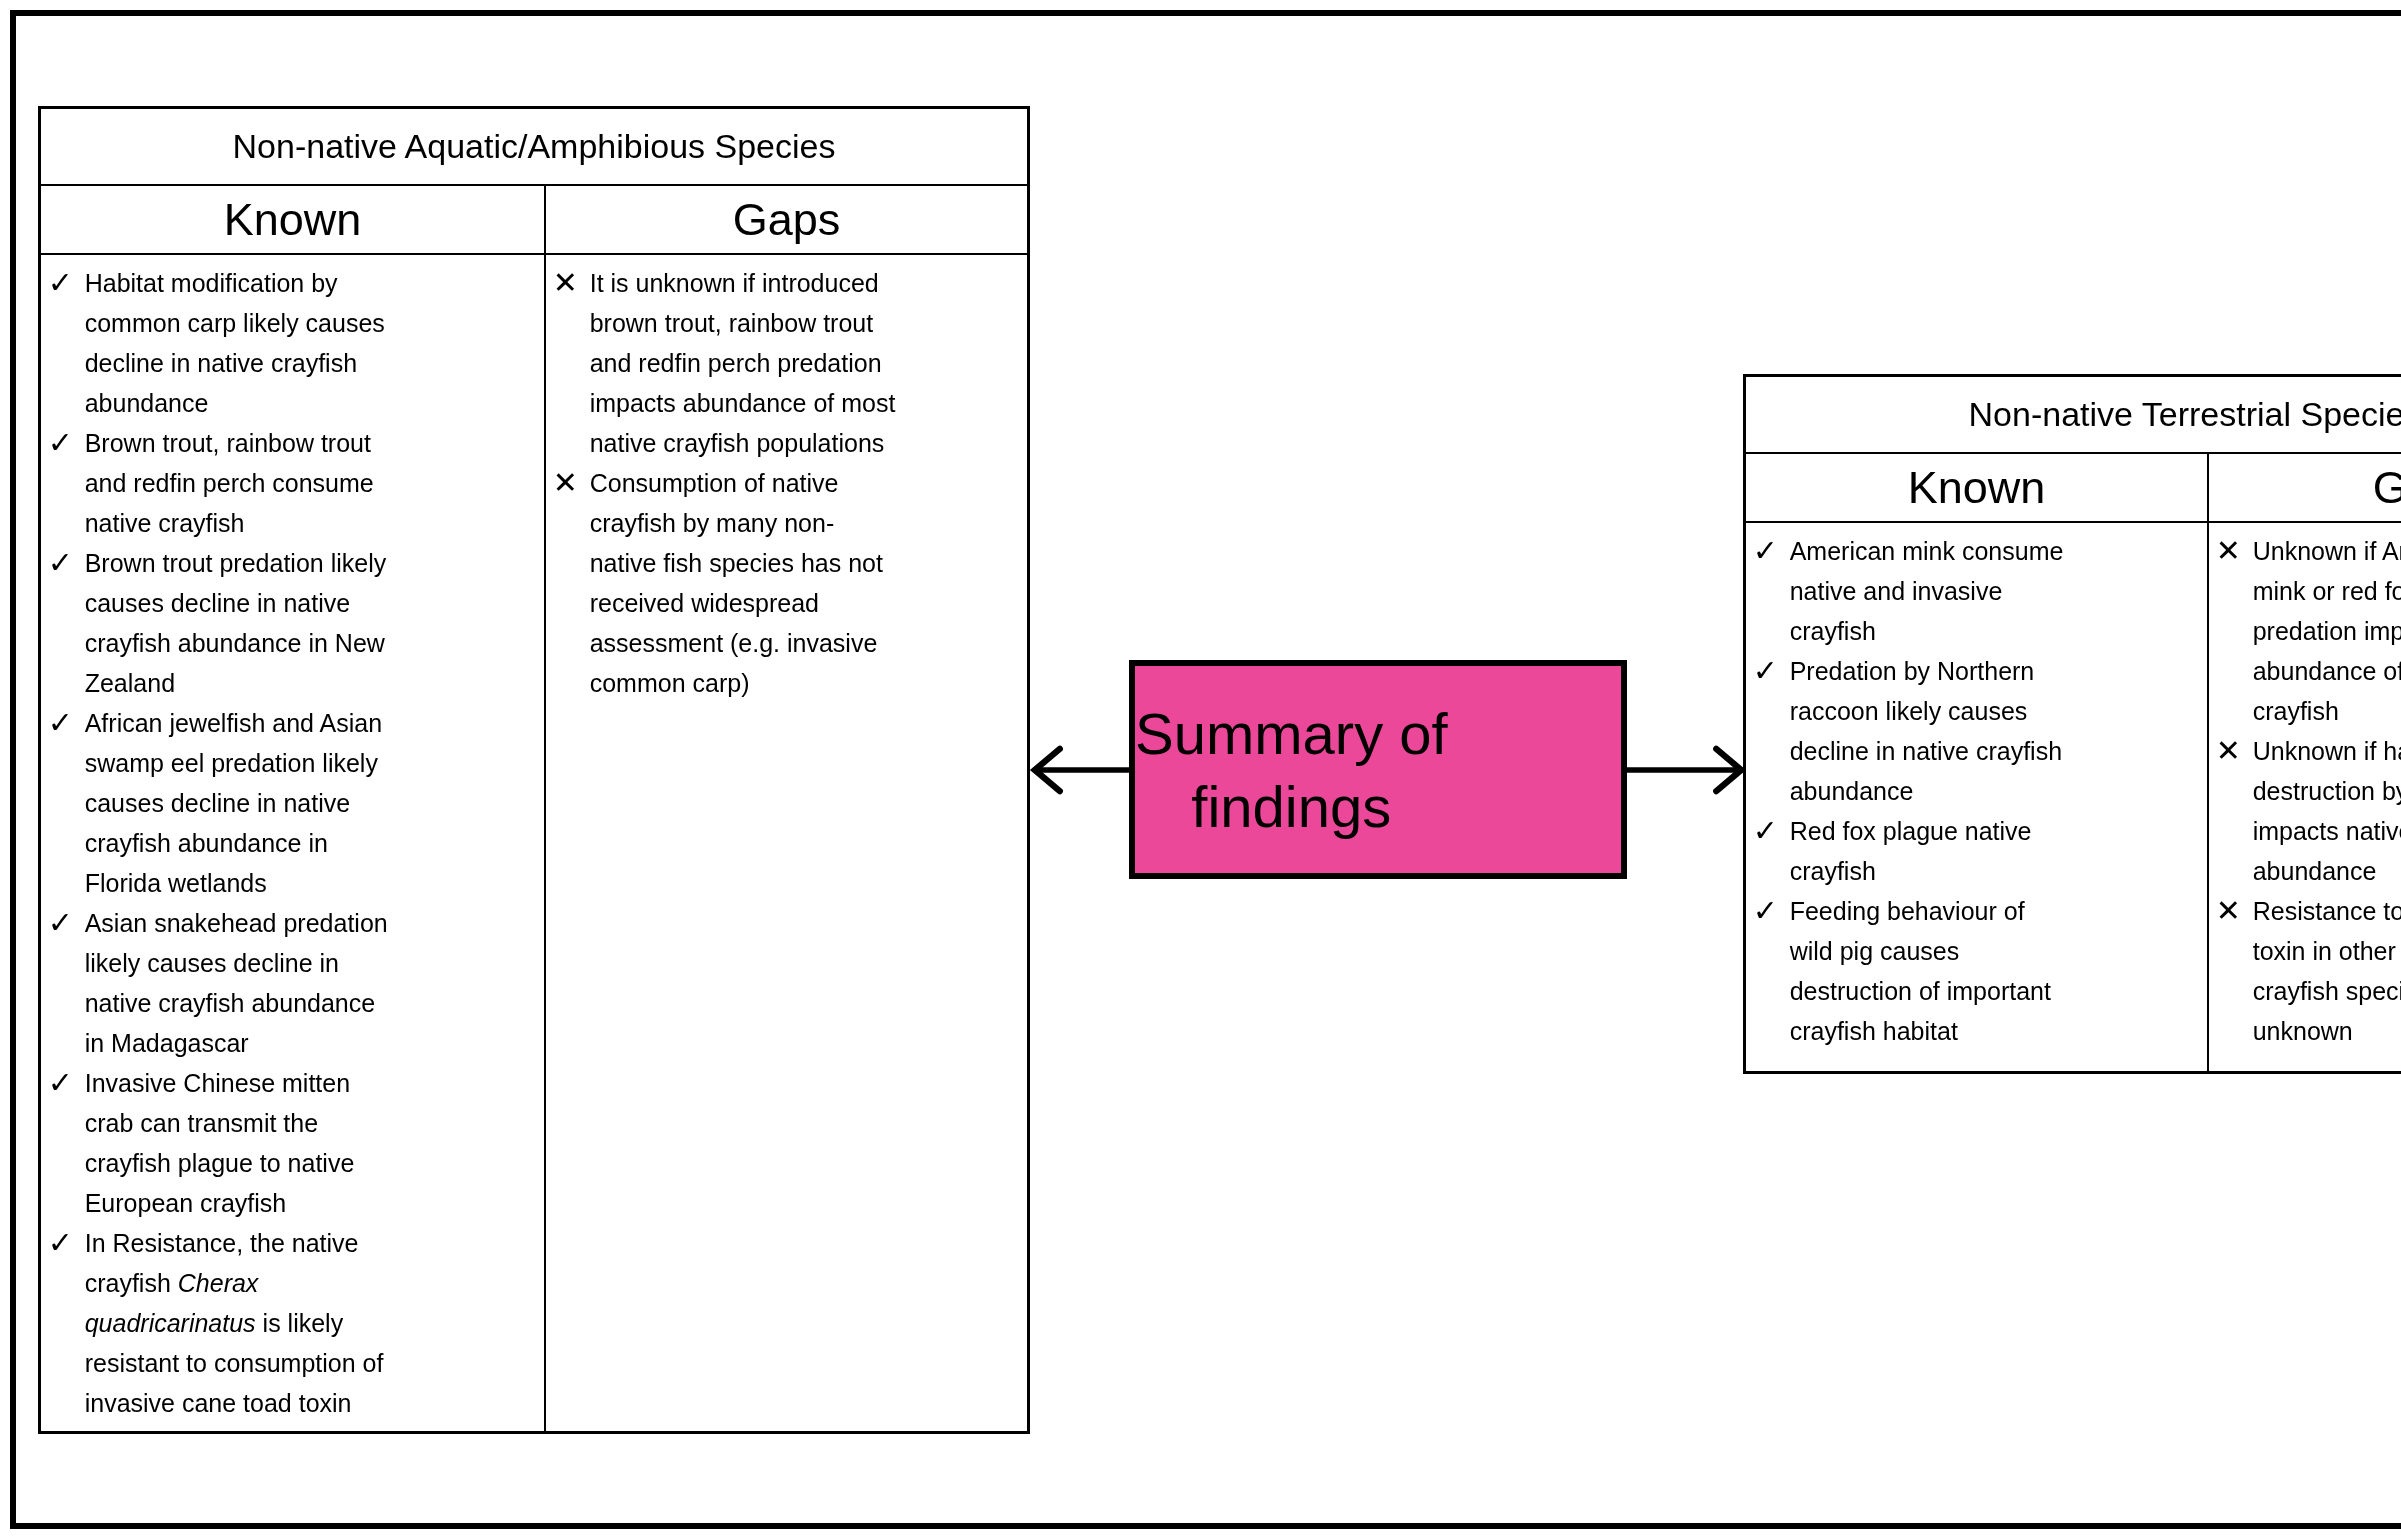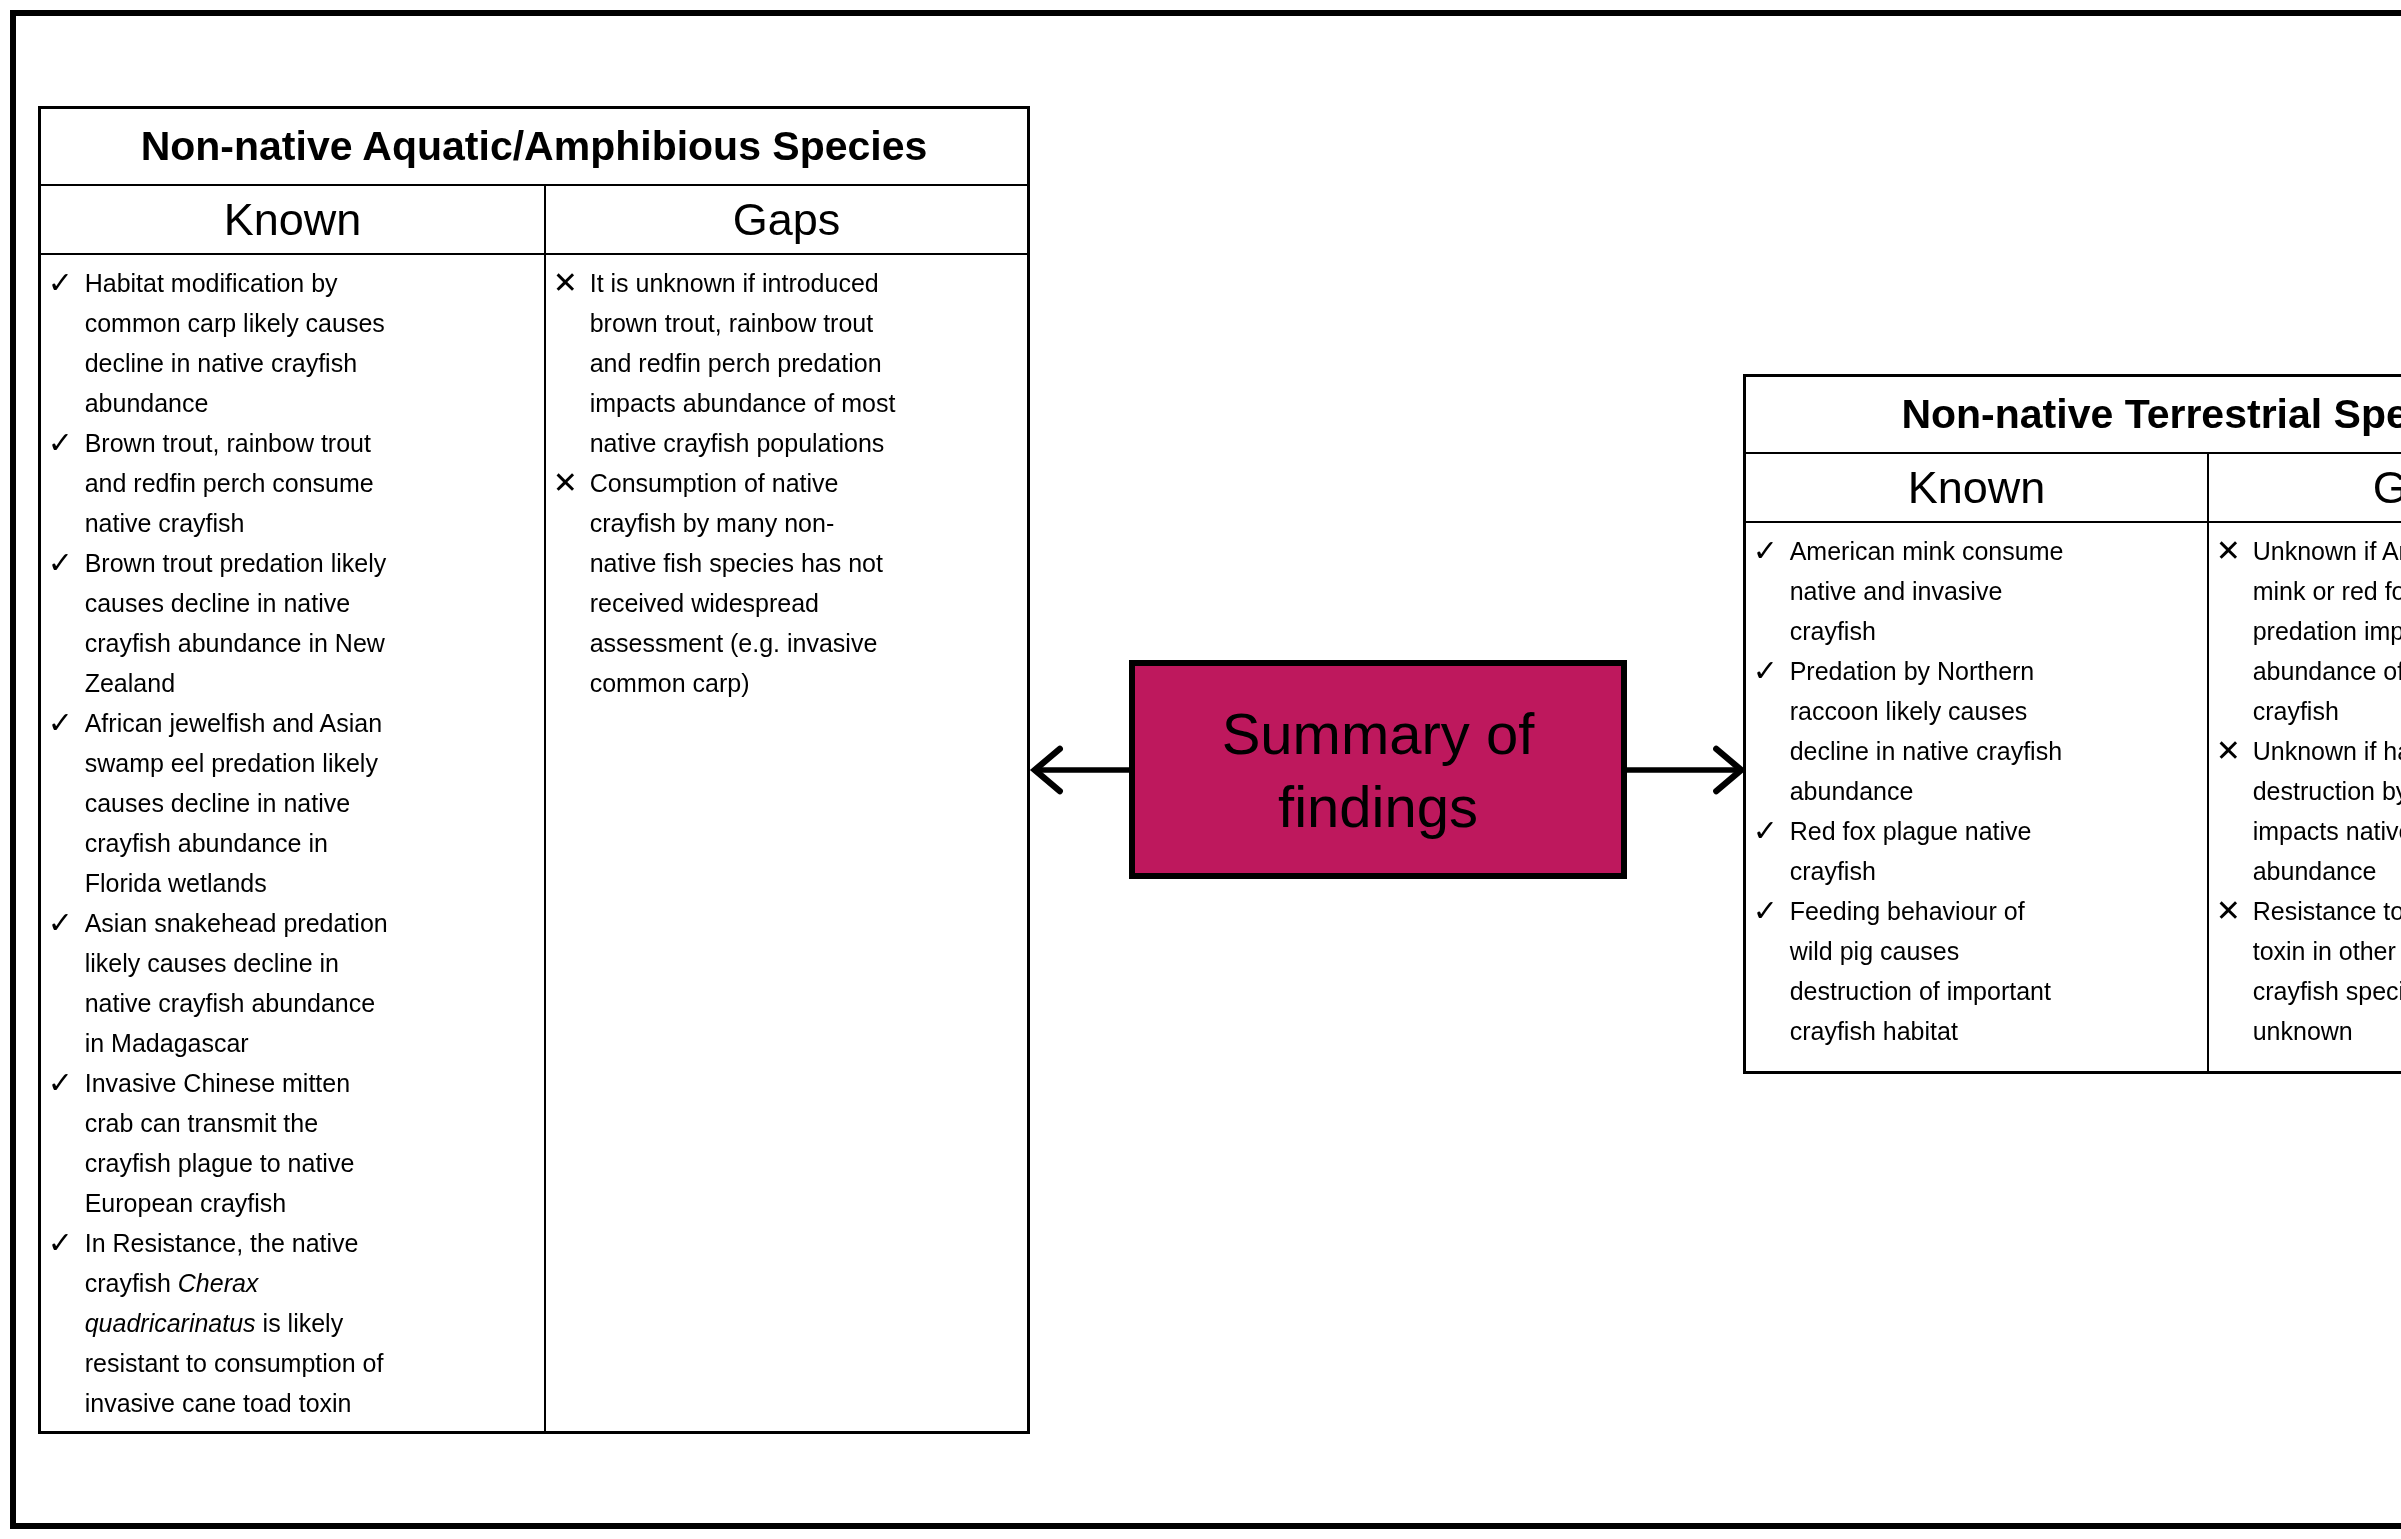--- a/index.html
+++ b/index.html
@@ -4,40 +4,40 @@
 <style>
   *{margin:0;padding:0;box-sizing:border-box}
   html,body{background:#ffffff}
   body{font-family:"Liberation Sans","DejaVu Sans",sans-serif;color:#000}
   #screen{position:relative;width:2701px;height:1540px;background:#fff;overflow:hidden}
 
   .frame{position:absolute;left:9.6px;top:9.6px;width:2679px;height:1519px;border:6.2px solid #000;background:transparent}
 
   .tbl{position:absolute;background:#fff;border:3.4px solid #000;display:flex;flex-direction:column}
   .tbl-title{flex:0 0 77px;border-bottom:2.9px solid #000;display:flex;align-items:center;justify-content:center;
-             font-size:41px;font-weight:bold;white-space:nowrap}
+             font-size:34px;font-weight:normal;white-space:nowrap}
   .tbl-heads{flex:0 0 69px;border-bottom:2.9px solid #000;display:flex}
   .th{display:flex;align-items:center;justify-content:center;font-size:45px}
   .tbl-body{flex:1;display:flex;min-height:0}
   .td{padding:7.7px 5.8px 0 6.7px;overflow:hidden}
   .c2{border-left:2.9px solid #000;flex:1}
 
   .items{list-style:none}
   .item{display:flex;align-items:flex-start}
   .mk{flex:0 0 37px;font-size:30px;line-height:40px}
   .tx{flex:1;font-size:25px;line-height:40px;white-space:pre-line}
   .tx i{}
 
   .aq{left:38px;top:106px;width:992px;height:1328px}
   .aq .c1{width:503px;flex:none}
   .te{left:1743px;top:374px;width:904px;height:700px}
   .te .c1{width:461px;flex:none}
 
   .summary{position:absolute;left:1129px;top:660px;width:498px;height:219px;border:6.7px solid #000;
-           background:#be185d;display:flex;align-items:center;justify-content:center}
+           background:#ec4899;display:flex;align-items:center;justify-content:flex-start}
   .summary .lbl{font-size:58px;line-height:73px;text-align:center;white-space:pre-line}
 
   .arrow{position:absolute}
   .arrow line,.arrow path{stroke:#000;fill:none}
 </style>
 </head>
 <body>
 
 <div id="screen">
 

